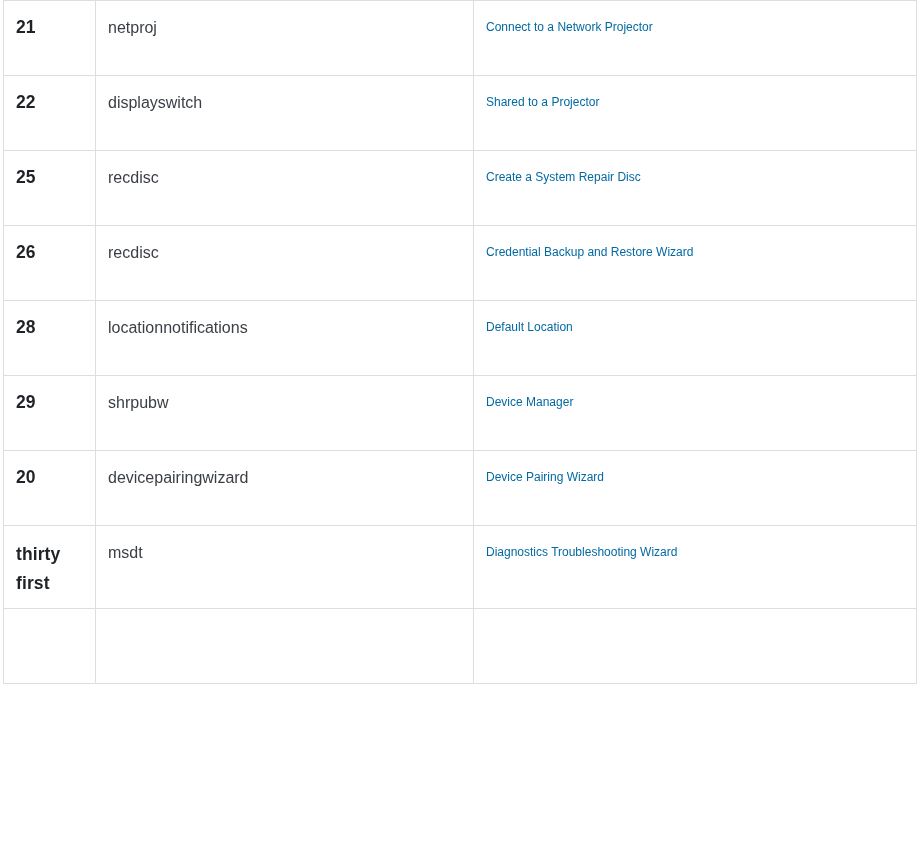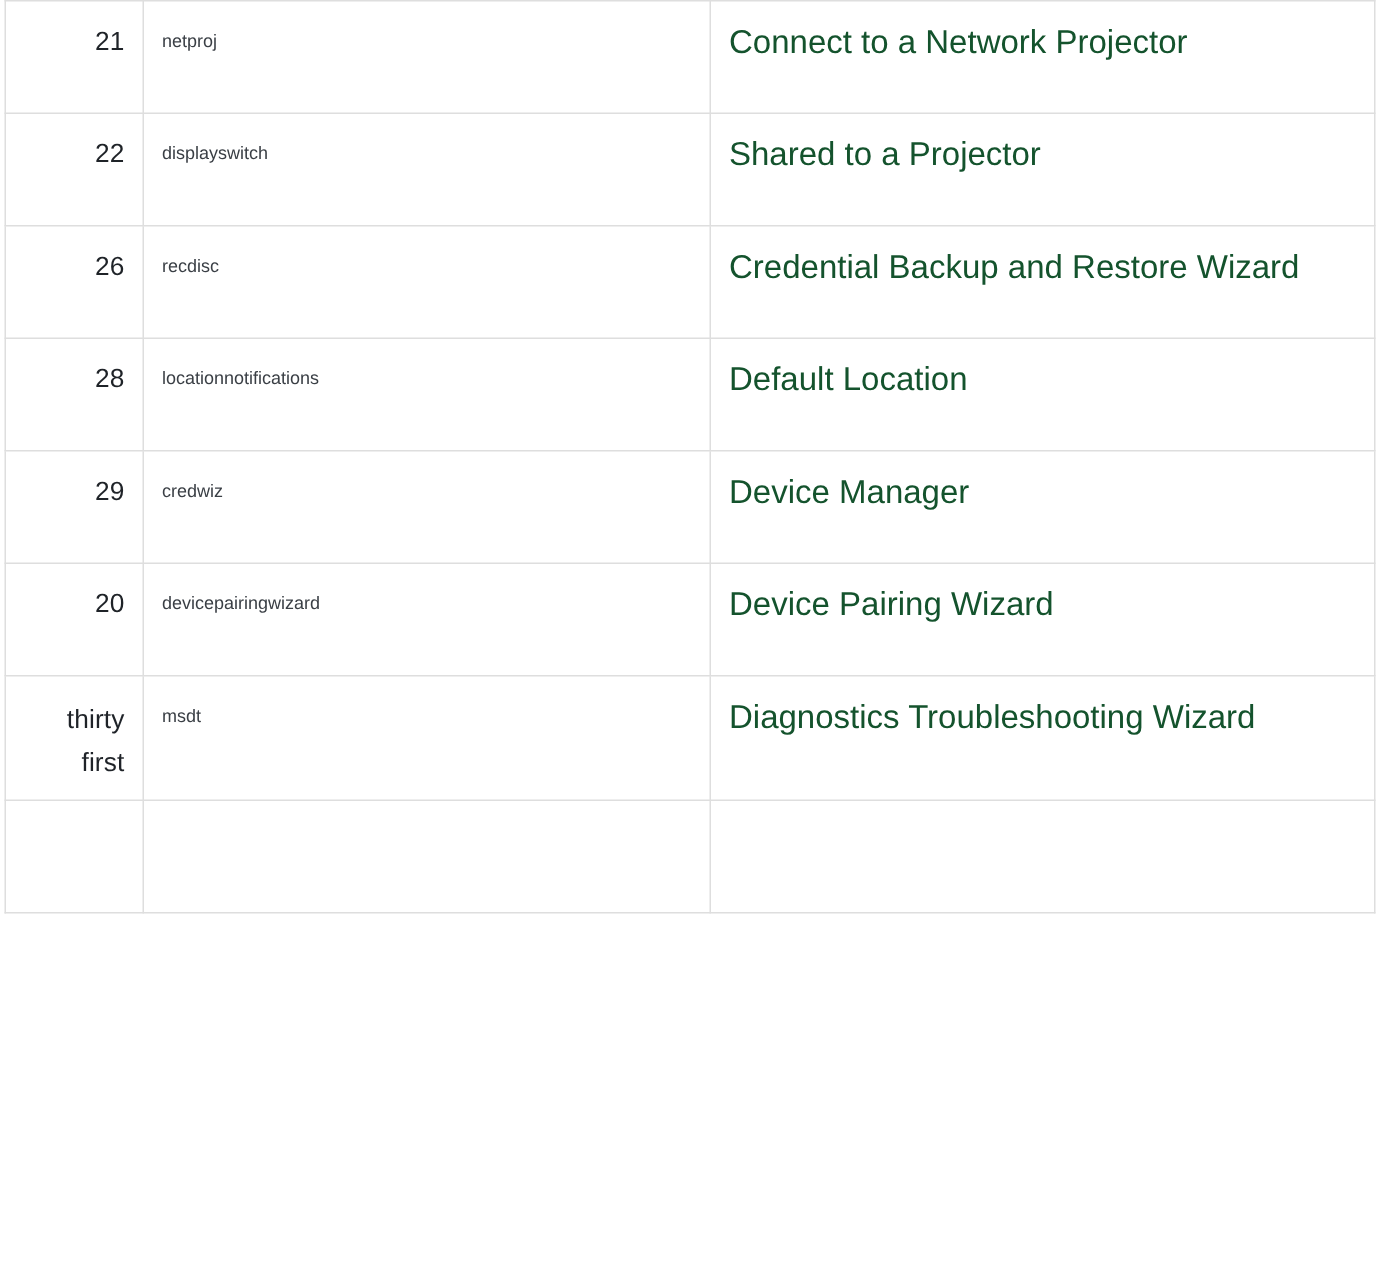--- a/index.html
+++ b/index.html
@@ -49,43 +49,43 @@
 
   table.cmd-table td {
     border: 1px solid #dedede;
     vertical-align: top;
     padding: 14px 12px 10px 12px;
     box-sizing: border-box;
     background: #ffffff;
   }
 
   td.num {
-    text-align: right;
-    font-weight: normal;
+    text-align: left;
+    font-weight: bold;
     color: #1f2328;
     font-size: 17.5px;
     line-height: 25px;
     padding-left: 4px;
     padding-right: 4px;
     letter-spacing: 0.1px;
   }
 
   td.cmd {
     color: #3a3f45;
-    font-size: 12px;
+    font-size: 16px;
     line-height: 25px;
     font-weight: normal;
     padding-left: 14px;
     word-break: break-word;
     overflow-wrap: break-word;
   }
 
   td.desc {
-    color: #14532d;
-    font-size: 22px;
+    color: #0369a1;
+    font-size: 12px;
     line-height: 25px;
     font-weight: normal;
     padding-left: 15px;
     word-break: break-word;
     overflow-wrap: break-word;
   }
 
   
   tr.tall-row { height: 105px; }
   tr.tall-row td.num { line-height: 29px; }
@@ -109,32 +109,37 @@
             <td class="num">21</td>
             <td class="cmd">netproj</td>
             <td class="desc">Connect to a Network Projector</td>
           </tr>
           <tr>
             <td class="num">22</td>
             <td class="cmd">displayswitch</td>
             <td class="desc">Shared to a Projector</td>
           </tr>
           <tr>
+            <td class="num">25</td>
+            <td class="cmd">recdisc</td>
+            <td class="desc">Create a System Repair Disc</td>
+          </tr>
+          <tr>
             <td class="num">26</td>
             <td class="cmd">recdisc</td>
             <td class="desc">Credential Backup and Restore Wizard</td>
           </tr>
           <tr>
             <td class="num">28</td>
             <td class="cmd">locationnotifications</td>
             <td class="desc">Default Location</td>
           </tr>
           <tr>
             <td class="num">29</td>
-            <td class="cmd">credwiz</td>
+            <td class="cmd">shrpubw</td>
             <td class="desc">Device Manager</td>
           </tr>
           <tr>
             <td class="num">20</td>
             <td class="cmd">devicepairingwizard</td>
             <td class="desc">Device Pairing Wizard</td>
           </tr>
           <tr class="tall-row">
             <td class="num">thirty first</td>
             <td class="cmd">msdt</td>

